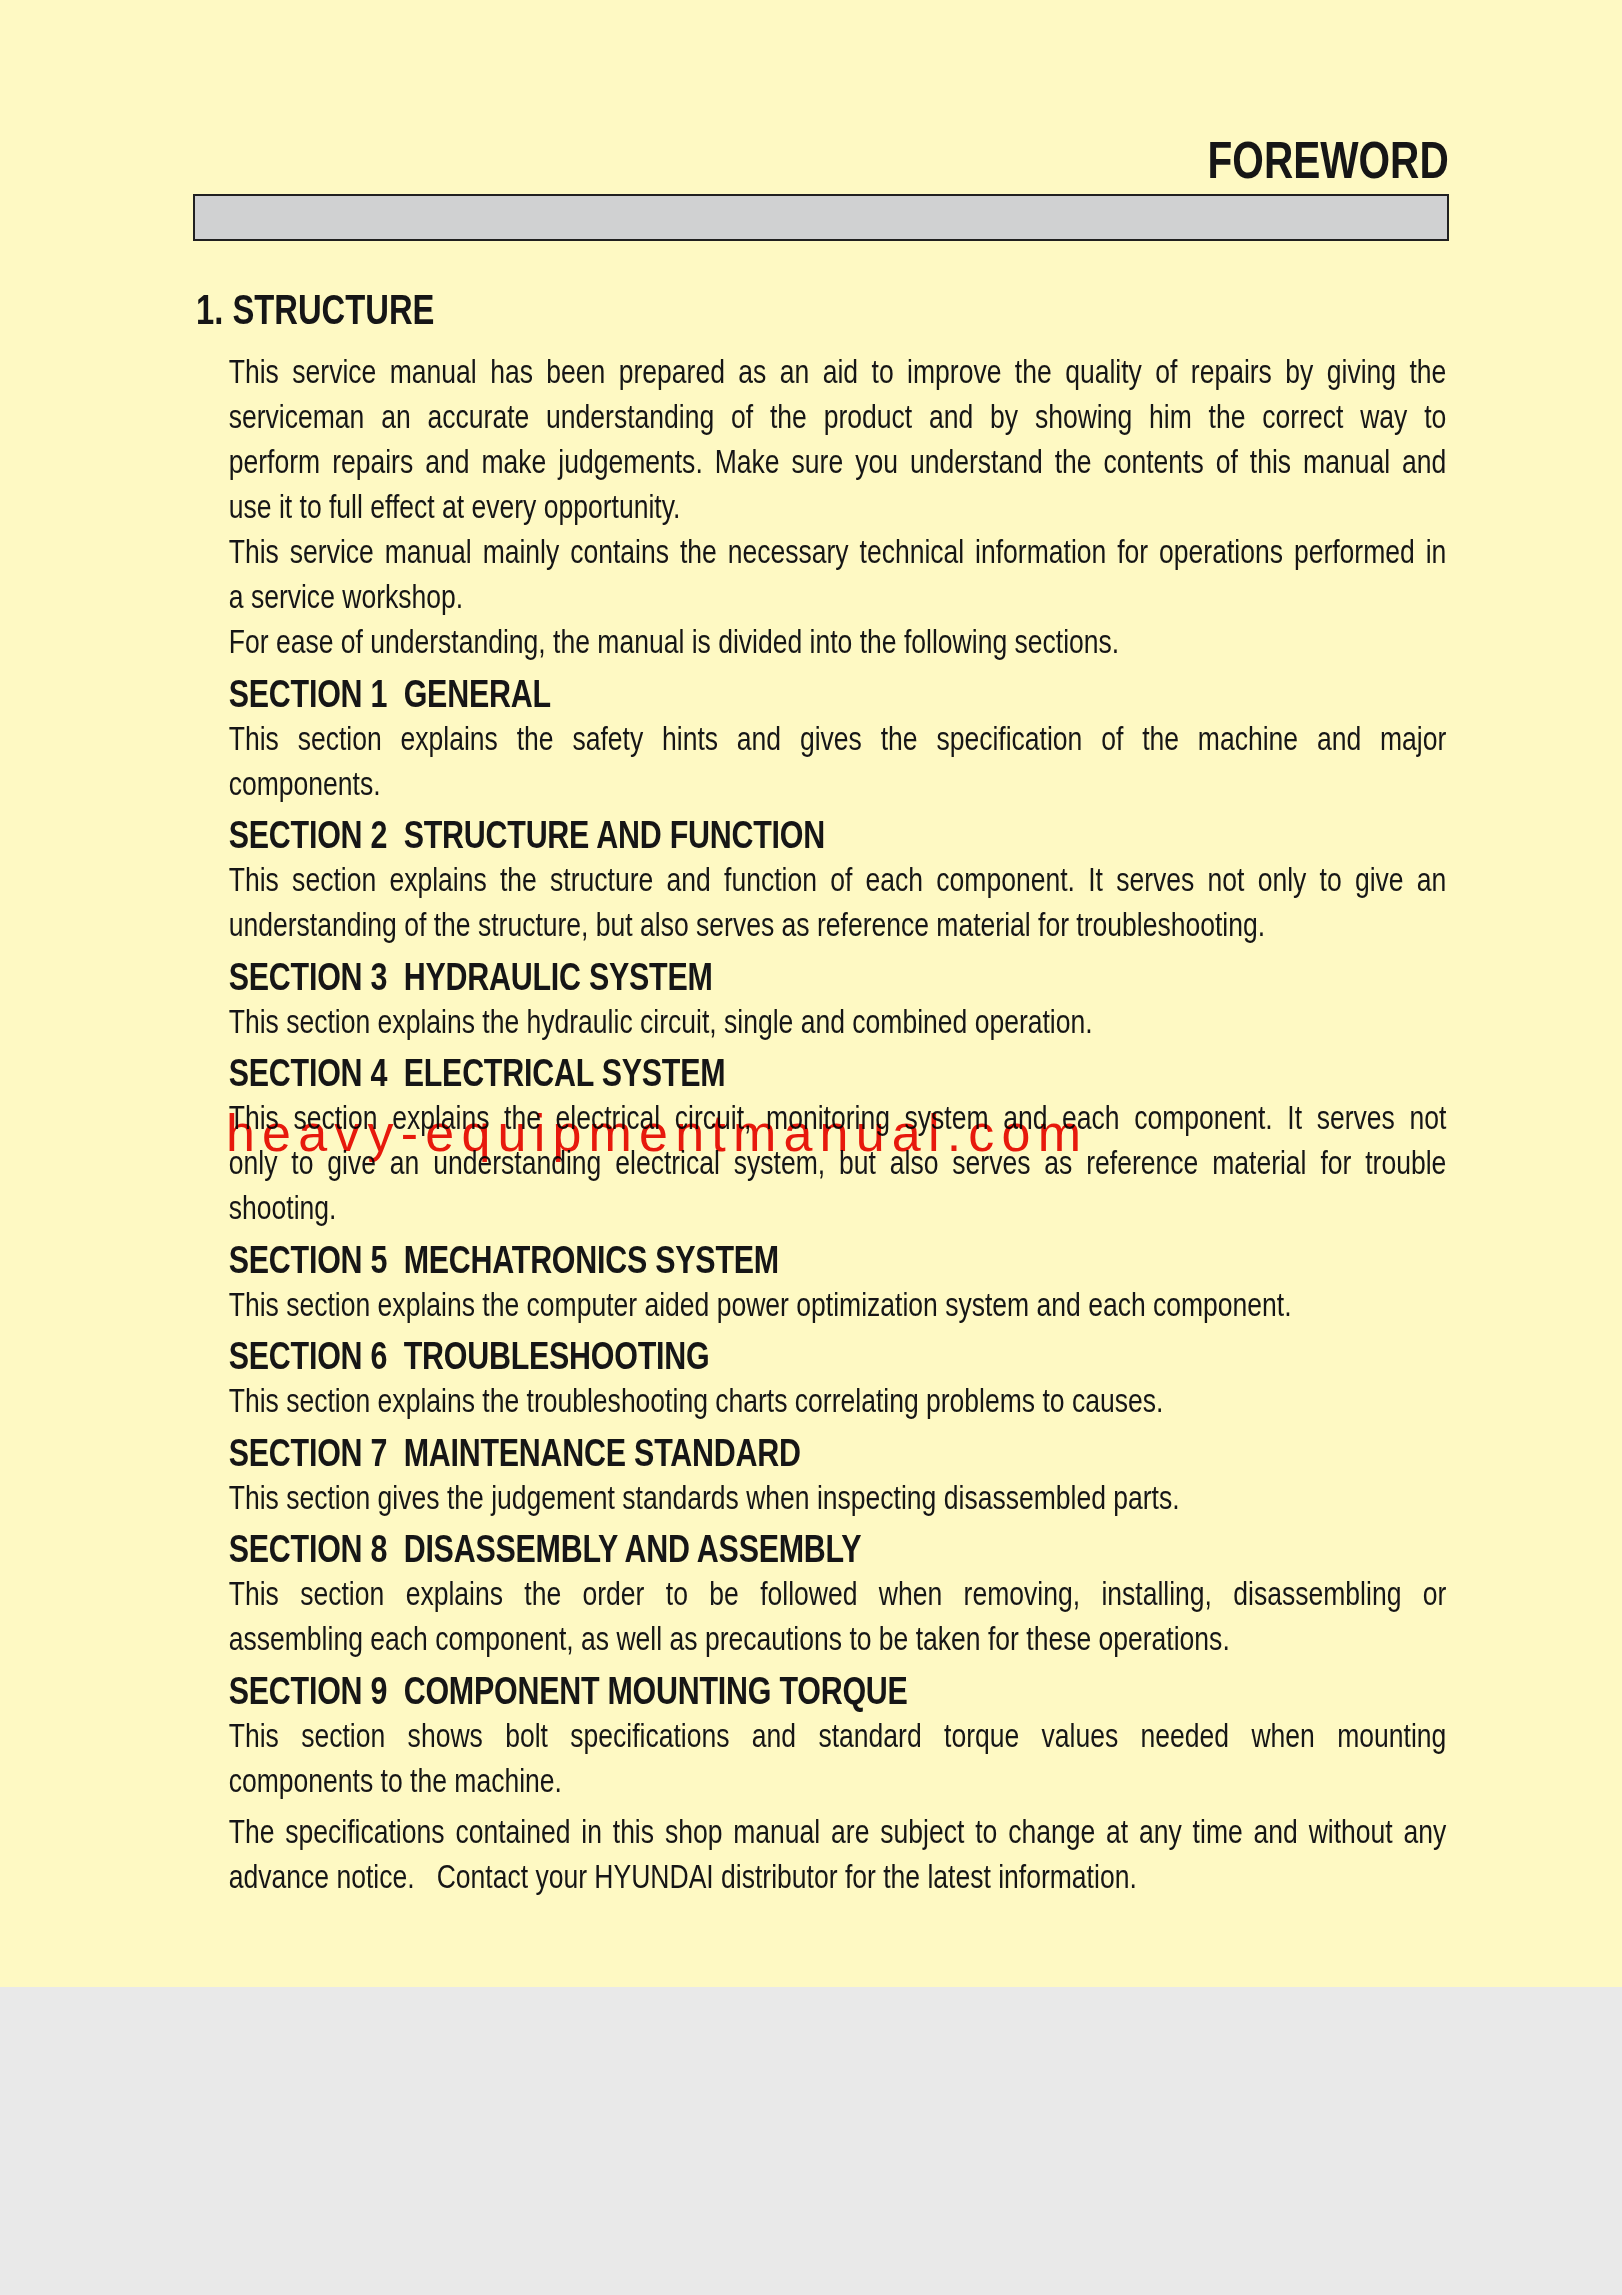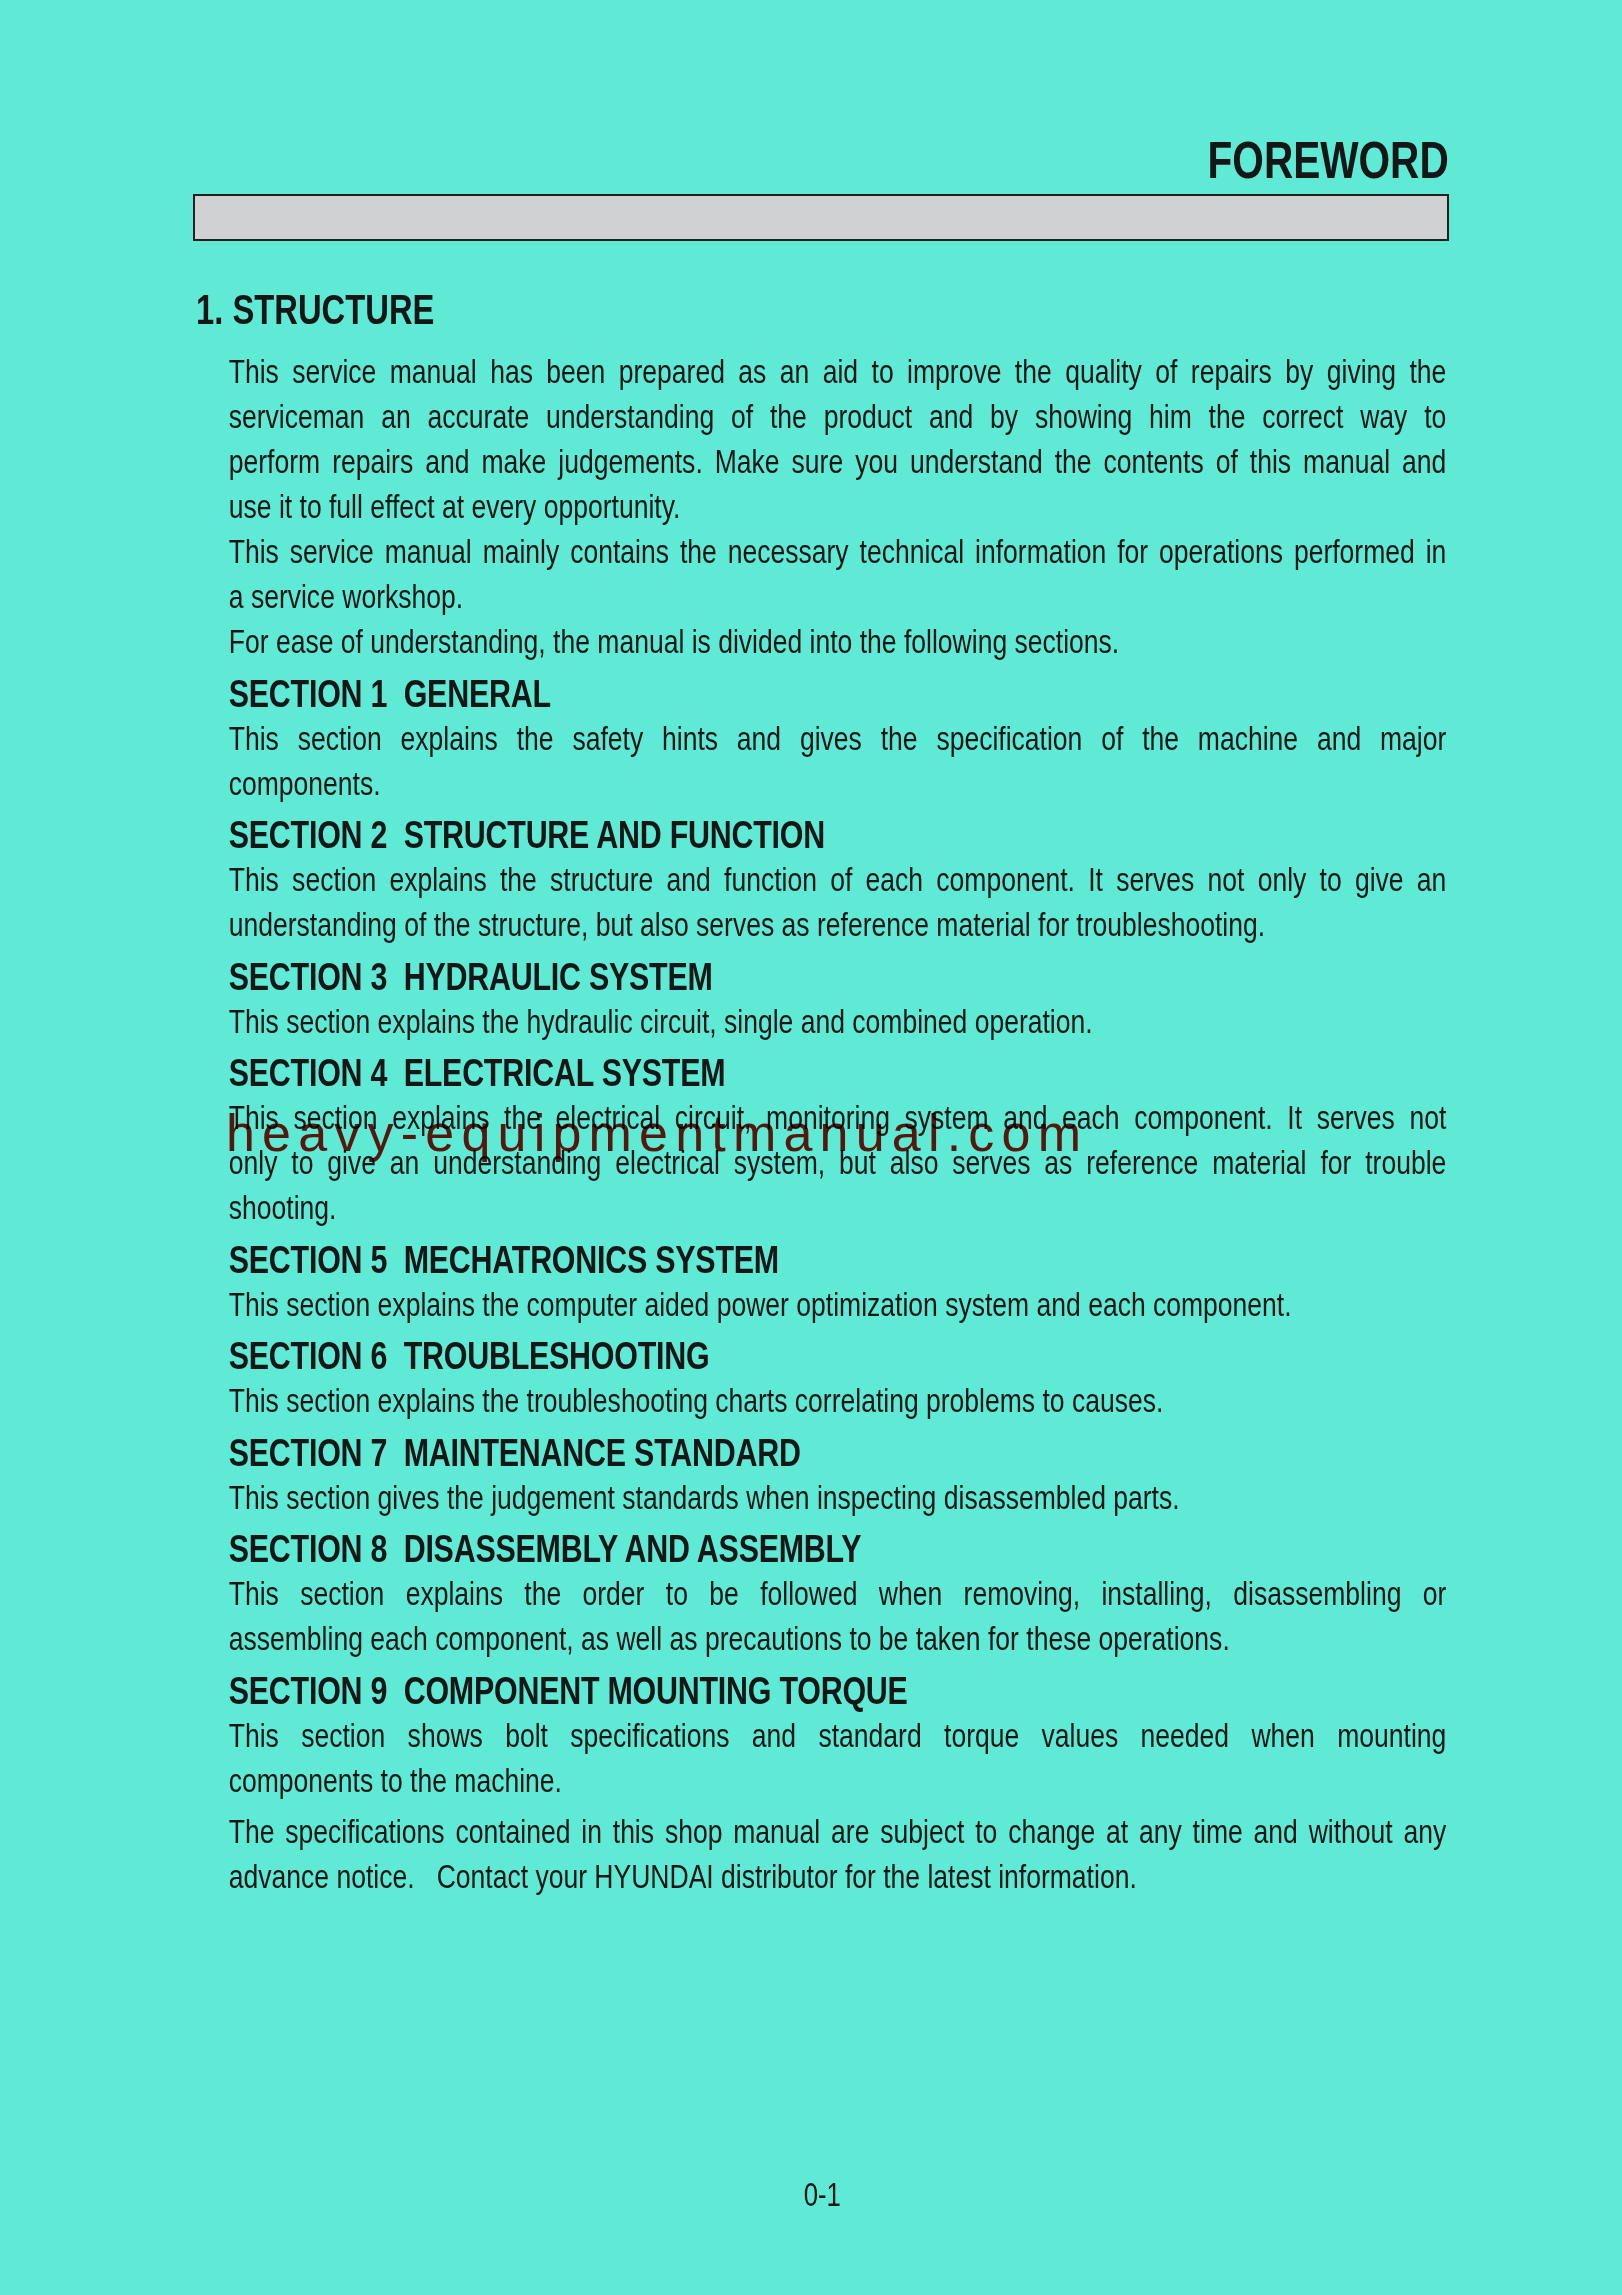--- a/index.html
+++ b/index.html
@@ -1,20 +1,20 @@
 <!DOCTYPE html>
 <html style="--bar-fill: #d0d1d2; --bar-border: #202020; --text-color: #161616; --watermark-red: #e8190f;font-size:10.5px"><head>
 <meta charset="utf-8">
 <style>
   html, body { margin: 0; padding: 0; background: #e9e9e9; }
   .page {
     position: relative;
     width: 1623px;
-    height: 2295px;
-    background: #5eead4;
+    height: 1987px;
+    background: #fef9c3;
     overflow: hidden;
     font-family: "Liberation Sans", sans-serif;
     color: var(--text-color, #161616);
   }
 
   
   .bar {
     position: absolute;
     left: 193px;
     top: 194px;

